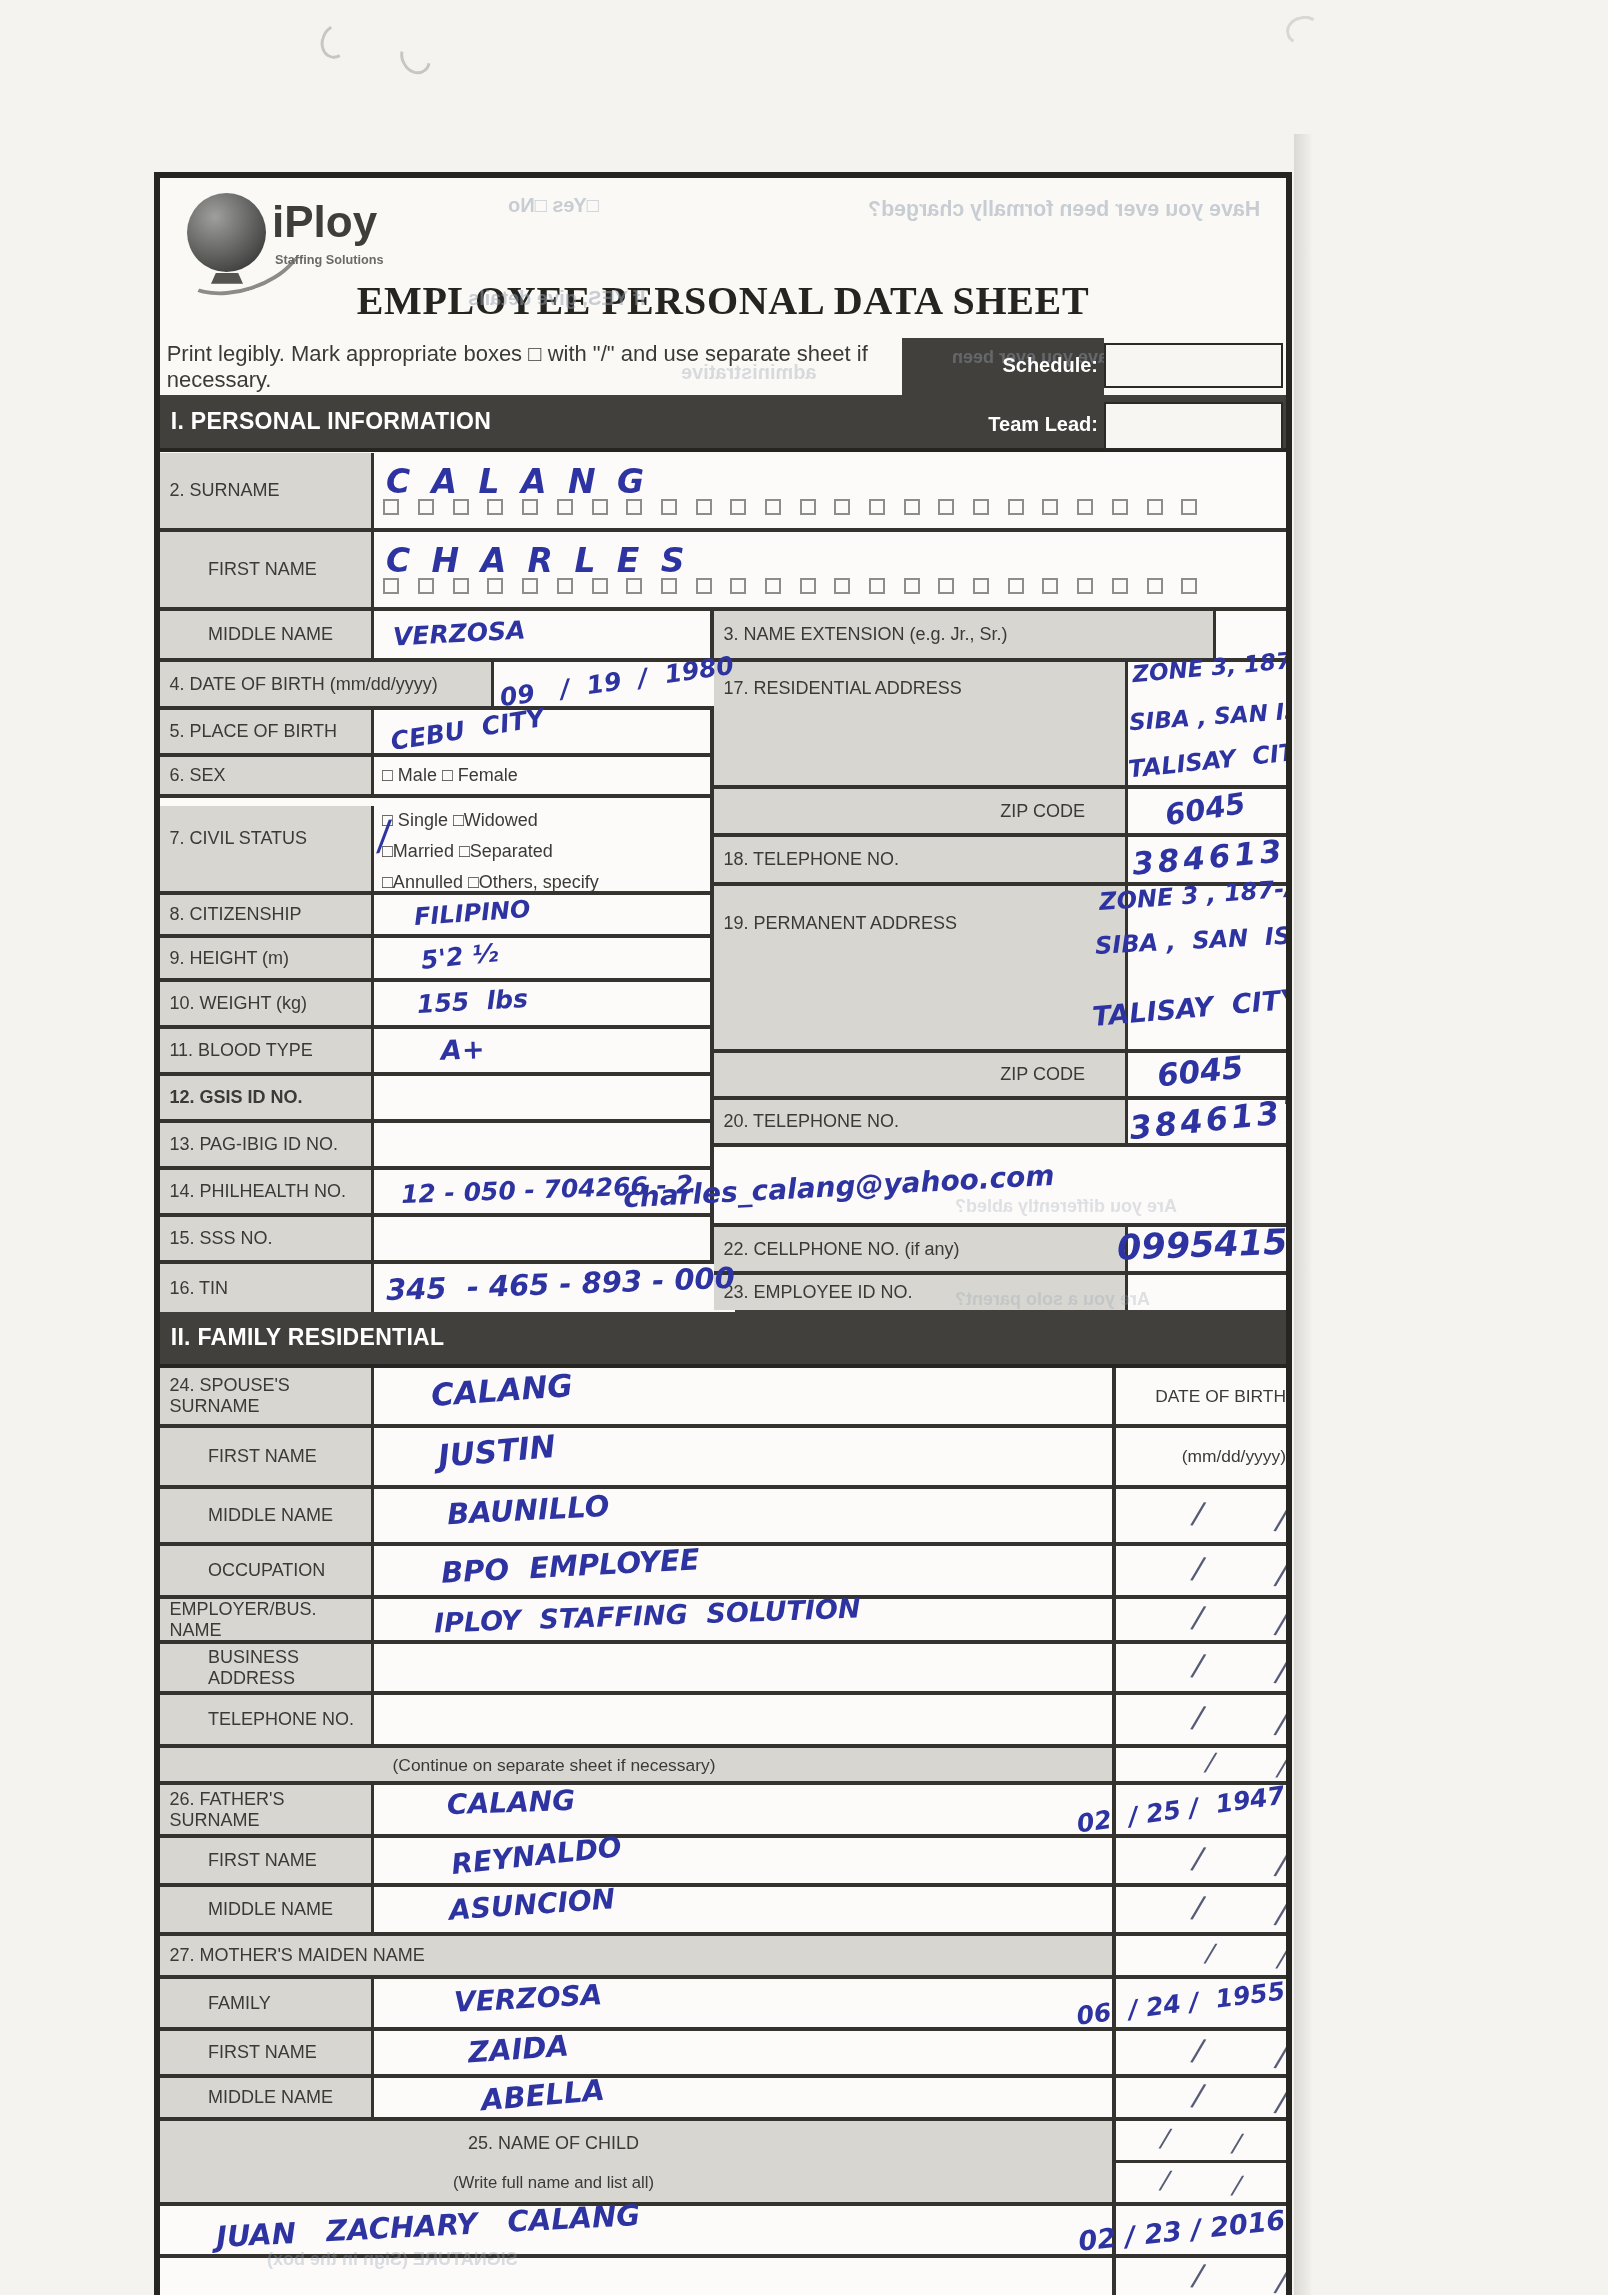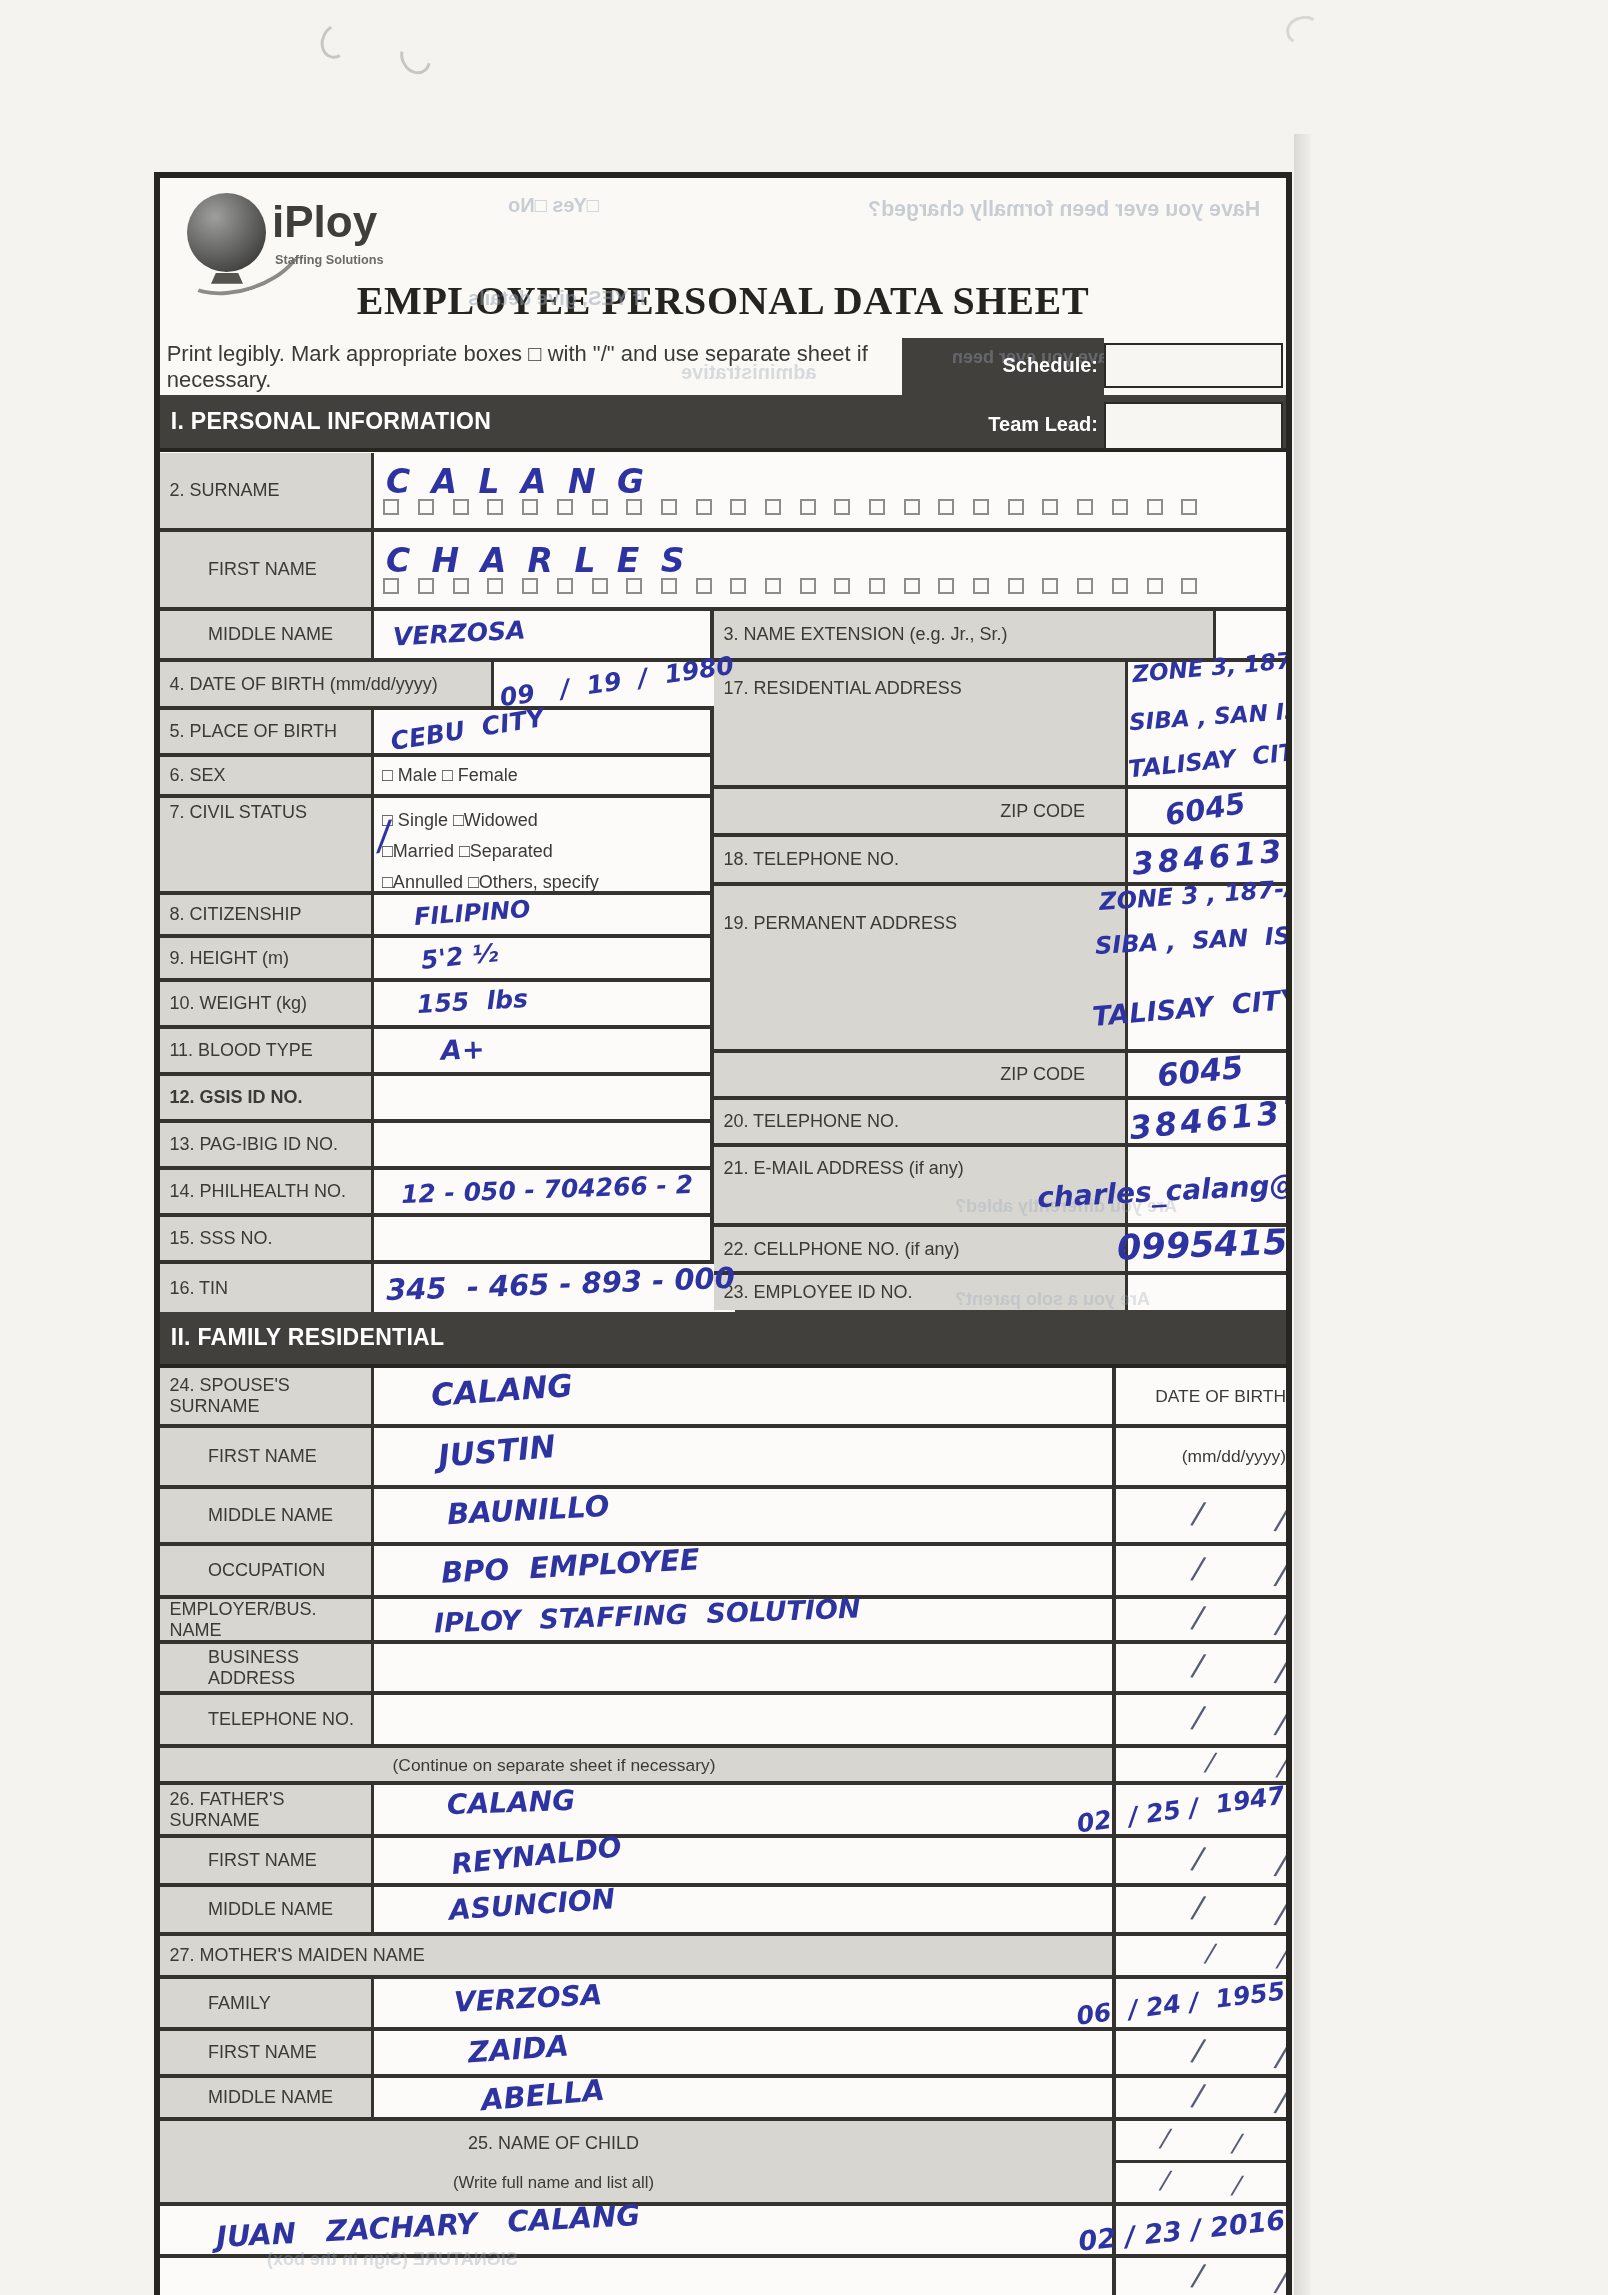--- a/index.html
+++ b/index.html
@@ -141,21 +141,21 @@
         <div class="lbl">5. PLACE OF BIRTH</div>
         <div class="val"><span class="hw" style="font-size:25px;margin:5.3px 0 0 16px;transform:rotate(-9deg);">CEBU  CITY</span></div>
       </div>
       <div class="row" style="height:41px;">
         <div class="lbl">6. SEX</div>
         <div class="val" style="display:flex;align-items:center;">
             <span style="font-size:18px;padding-left:8px;">□ Male  □ Female</span>
           </div>
       </div>
       <div class="row" style="height:97px;">
-        <div class="lbl" style="align-items:flex-start;padding-top:4px;">7. CIVIL STATUS</div>
+        <div class="lbl" style="align-items:flex-start;padding-top:22px;margin-top:8px;">7. CIVIL STATUS</div>
         <div class="val">
           <div class="plines">
             <div>□ Single  □Widowed</div>
             <div>□Married  □Separated</div>
             <div>□Annulled  □Others, specify__________</div>
           </div>
           <span class="check" style="left:2.7px;top:14.7px;">/</span>
         </div>
       </div>
       <div class="row" style="height:43px;">
@@ -227,21 +227,20 @@
       </div>
       <div class="row" style="height:47px;">
         <div class="lbl lblr" style="justify-content:flex-end;padding-right:40px;">ZIP CODE</div>
         <div class="val"><span class="hw" style="font-size:31px;margin:0 0 0 29px;transform:rotate(-6deg);">6045</span></div>
       </div>
       <div class="row" style="height:47px;">
         <div class="lbl lblr">20. TELEPHONE NO.</div>
         <div class="val"><span class="hw" style="font-size:32px;margin:0 0 0 1.3px;letter-spacing:3.3px;transform:rotate(-6deg);">3846137</span></div>
       </div>
       <div class="row" style="height:80px;">
-        <div class="lbl lblr" style="align-items:flex-start;padding-top:10.7px;">21. E-MAIL ADDRESS (if any)</div>
         <div class="val">
             <span class="hw" style="position:absolute;left:-91px;top:23px;font-size:28px;transform:rotate(-3deg);">charles_calang@yahoo.com</span>
           </div>
       </div>
       <div class="row" style="height:48px;">
         <div class="lbl lblr">22. CELLPHONE NO. (if any)</div>
         <div class="val">
             <span class="hw" style="position:absolute;left:-10.7px;top:-4px;font-size:35px;transform:rotate(-2deg);">09954154513</span>
           </div>
       </div>

